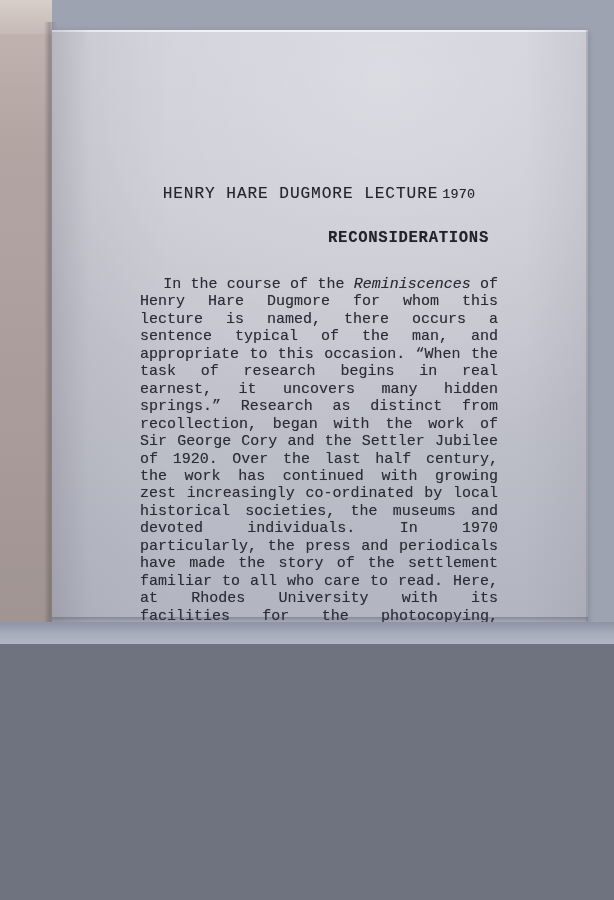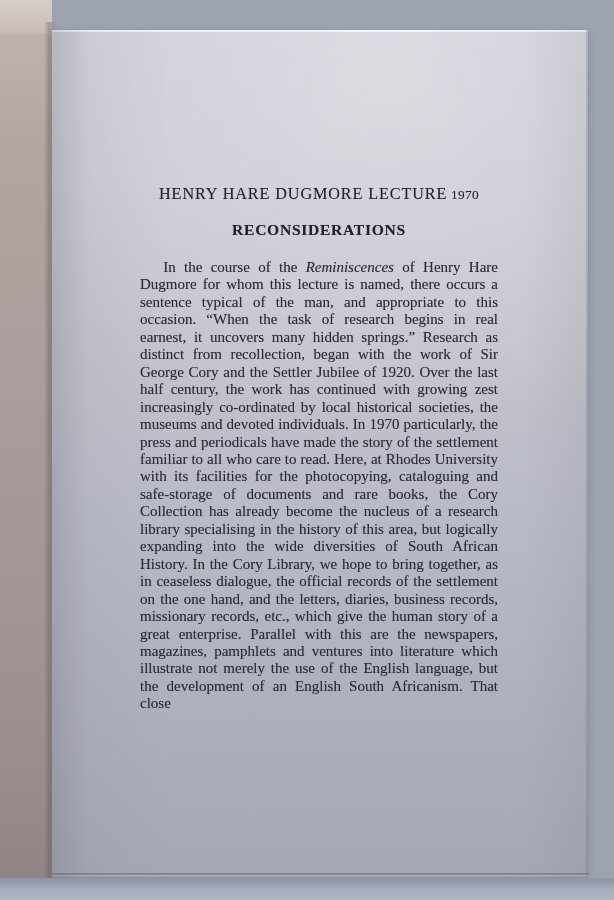--- a/index.html
+++ b/index.html
@@ -5,25 +5,25 @@
 <style>
   html, body {
     margin: 0;
     padding: 0;
     background: #6f7380;
   }
 
   #photo {
     position: relative;
     width: 614px;
-    height: 900px;
+    height: 644px;
     overflow: hidden;
     
     background: #9ea3b2;
-    font-family: Liberation Serif, serif;
+    font-family: Liberation Mono, monospace;
   }
 
   
   .left-surface {
     position: absolute;
     left: 0; top: 0;
     width: 52px; height: 900px;
     background: linear-gradient(180deg,
         #c3b6b2 0%,
         #b3a5a2 16%,
@@ -113,26 +113,26 @@
     white-space: nowrap;
     color: #24252e;
   }
   .doc-title .year {
     font-size: 13.4px;
     letter-spacing: 0.02em;
     margin-left: 0.28em;
   }
 
   .doc-subtitle {
-    margin: 0;
+    margin: 9px;
     padding-top: 17px;
     font-size: 15.6px;
     font-weight: 700;
     letter-spacing: 0.045em;
-    text-align: center;
+    text-align: right;
     color: #22232c;
   }
 
   .body-copy {
     margin: 0;
     padding-top: 20px;
     font-size: 15px;
     line-height: 17.45px;
     text-align: justify;
     text-align-last: left;

